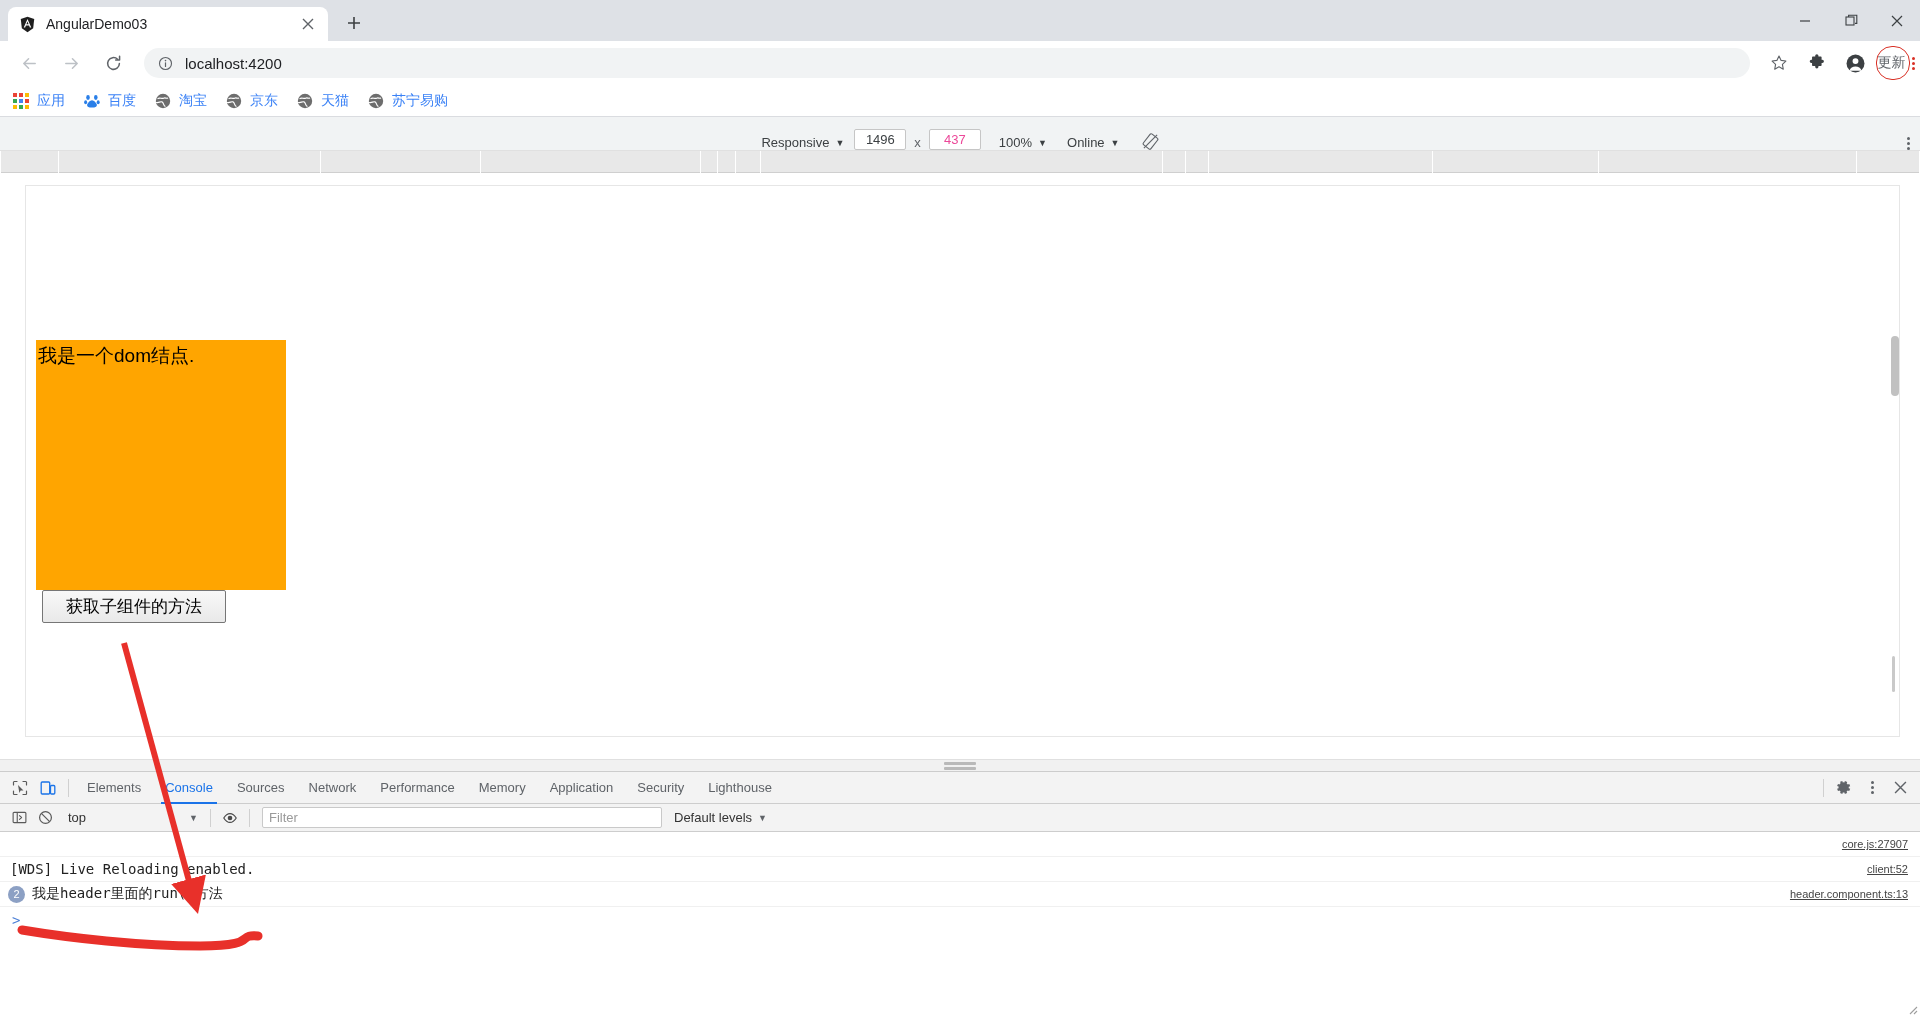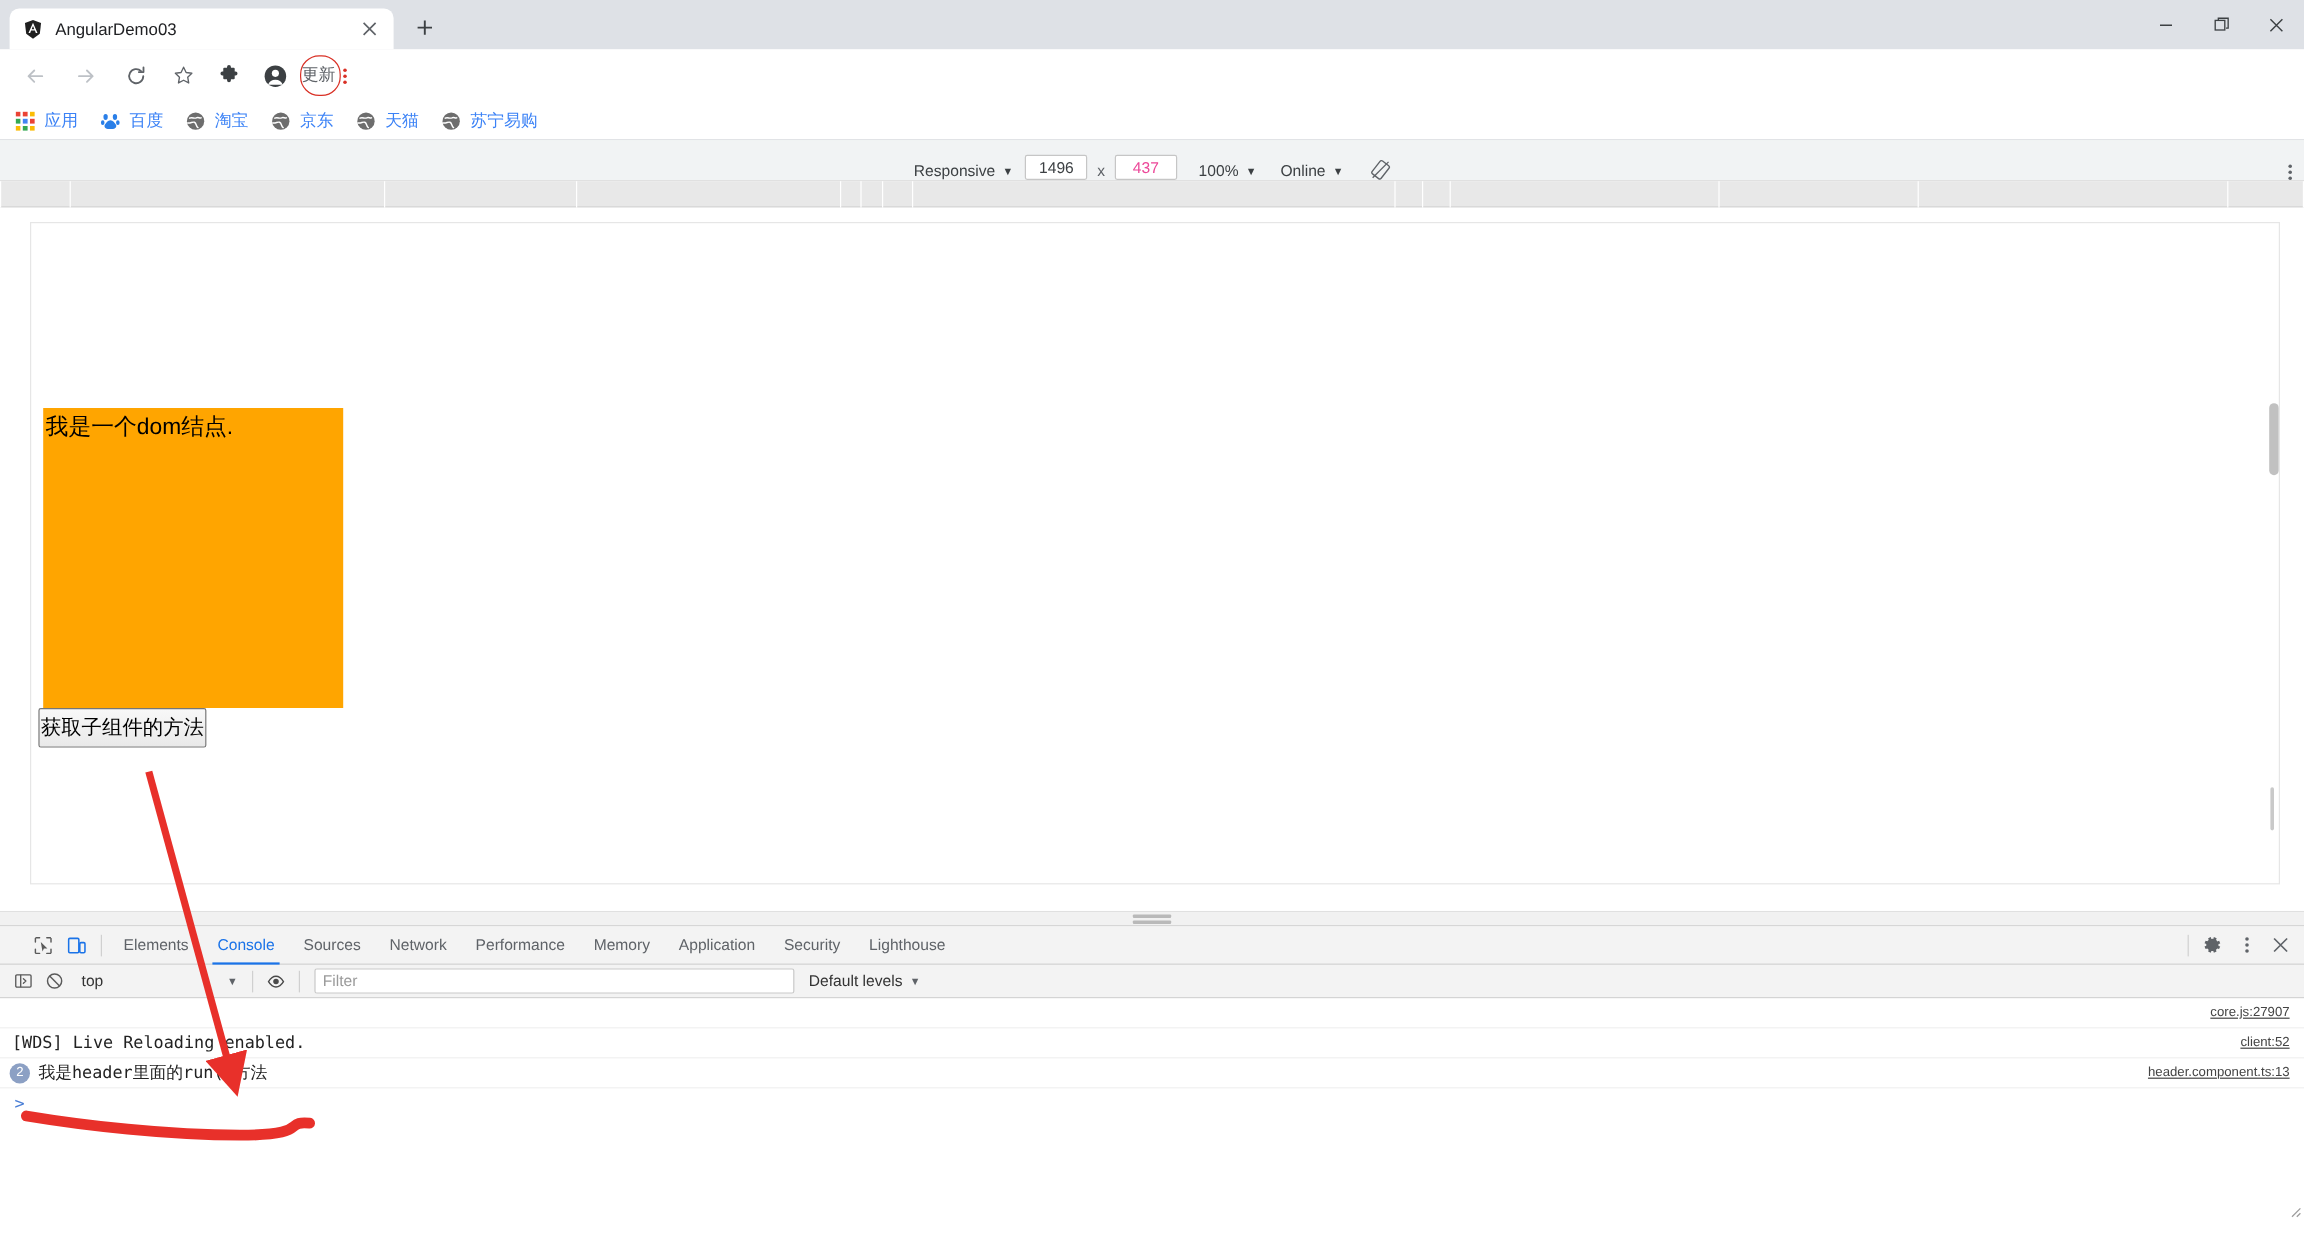--- a/index.html
+++ b/index.html
@@ -121,45 +121,45 @@
   }
   .app-header h2 {
     margin:0; color:#ffffff; font-size: 30px; font-weight:bold;
     font-family:"Liberation Sans", sans-serif; letter-spacing:1px;
   }
   .dom-box {
     position:absolute; left: 10px; top: 154px; width: 250px; height: 250px;
     background: #FFA500; color:#000; font-size: 19px; padding: 3px 2px;
   }
   .dom-btn {
-    position:absolute; left: 6px; top: 404px;
+    position:absolute; left: 16px; top: 404px;
     background: linear-gradient(#f8f8f8,#e9e9e9);
     border: 1px solid #767676; color:#000; font-size: 17px;
-    padding: 4px 1px; border-radius: 2px;
+    padding: 4px 23px; border-radius: 2px;
     font-family:"Liberation Sans", sans-serif;
   }
 
   
   .page-scroll-track { position:absolute; right: 0px; top: 150px; width:8px; height: 200px;}
   .page-scroll-thumb { width:8px;height:60px;background:#c1c1c1;border-radius:4px;}
   .page-scroll-thumb2 { position:absolute; right:4px; top:470px; width:3px;height:36px;background:#c9c9c9;border-radius:2px;}
 
   
   .dev-divider {
     height: 12px; background: #f1f1f1; display:flex;align-items:center;justify-content:center;
     border-top: 1px solid #e0e0e0;
   }
   .dev-divider .grip { width:32px; }
   .dev-divider .grip i { display:block; height:3px; background:#b9b9b9; margin:2px 0; border-radius:1px;}
 
   
   .devtools { background:#ffffff; height: 249px; position:relative; border-top:1px solid #cccccc;}
   .dev-tabs {
     height: 32px; background:#f3f3f3; display:flex; align-items:center;
-    border-bottom:1px solid #cdcdcd; padding-left: 22px; position:relative;
+    border-bottom:1px solid #cdcdcd; padding-left: 6px; position:relative;
   }
   .dev-icon { width:28px;height:28px;display:flex;align-items:center;justify-content:center;color:#5a5a5a;}
   .dev-icon.active { color:#1a73e8; }
   .dev-sep { width:1px;height:18px;background:#d0d0d0;margin:0 6px;}
   .dev-tab {
     height: 32px; padding: 0 12px; display:flex; align-items:center;
     font-size: 13px; color:#5f6368; position:relative;
   }
   .dev-tab.active { color:#1a73e8; }
   .dev-tab.active::after {
@@ -261,20 +261,30 @@
     <div class="navbtn disabled">
       <svg width="19" height="19" viewBox="0 0 20 20">
           <path d="M4 10h12m0 0l-5-5m5 5l-5 5" stroke="currentColor" stroke-width="1.6" fill="none" stroke-linecap="round" stroke-linejoin="round"></path>
         </svg>
     </div>
     <div class="navbtn">
       <svg width="19" height="19" viewBox="0 0 20 20">
           <path d="M16.2 10a6.2 6.2 0 1 1-1.9-4.5" stroke="currentColor" stroke-width="1.6" fill="none" stroke-linecap="round"></path>
           <path d="M16.4 2.3v4.1h-4.1" stroke="currentColor" stroke-width="1.6" fill="none" stroke-linecap="round" stroke-linejoin="round"></path>
         </svg>
+    </div>
+    <div class="omnibox">
+      <span class="info-icon">
+        <svg width="15" height="15" viewBox="0 0 16 16">
+            <circle cx="8" cy="8" r="6.4" stroke="#5f6368" stroke-width="1.2" fill="none"></circle>
+            <path d="M8 7.2v4" stroke="#5f6368" stroke-width="1.3" stroke-linecap="round"></path>
+            <circle cx="8" cy="4.9" r="0.85" fill="#5f6368"></circle>
+          </svg>
+      </span>
+      <span>localhost:4200</span>
     </div>
     <div class="tool-right">
       <div>
         <svg width="18" height="18" viewBox="0 0 20 20">
             <path d="M10 2.2l2.35 4.9 5.3.72-3.86 3.7.95 5.3L10 14.3l-4.74 2.52.95-5.3L2.35 7.82l5.3-.72z" stroke="#5f6368" stroke-width="1.25" fill="none" stroke-linejoin="round"></path>
           </svg>
       </div>
       <div>
         <svg width="18" height="18" viewBox="0 0 20 20">
             <path d="M8 2a1.8 1.8 0 0 1 3.6 0v.8h2.6a.9.9 0 0 1 .9.9v2.6h.8a1.8 1.8 0 0 1 0 3.6h-.8v2.6a.9.9 0 0 1-.9.9h-2.6v.9a1.8 1.8 0 0 1-3.6 0v-.9H5.4a.9.9 0 0 1-.9-.9v-2.6H3.7a1.8 1.8 0 0 1 0-3.6h.8V3.7a.9.9 0 0 1 .9-.9H8z" fill="#3c4043"></path>

